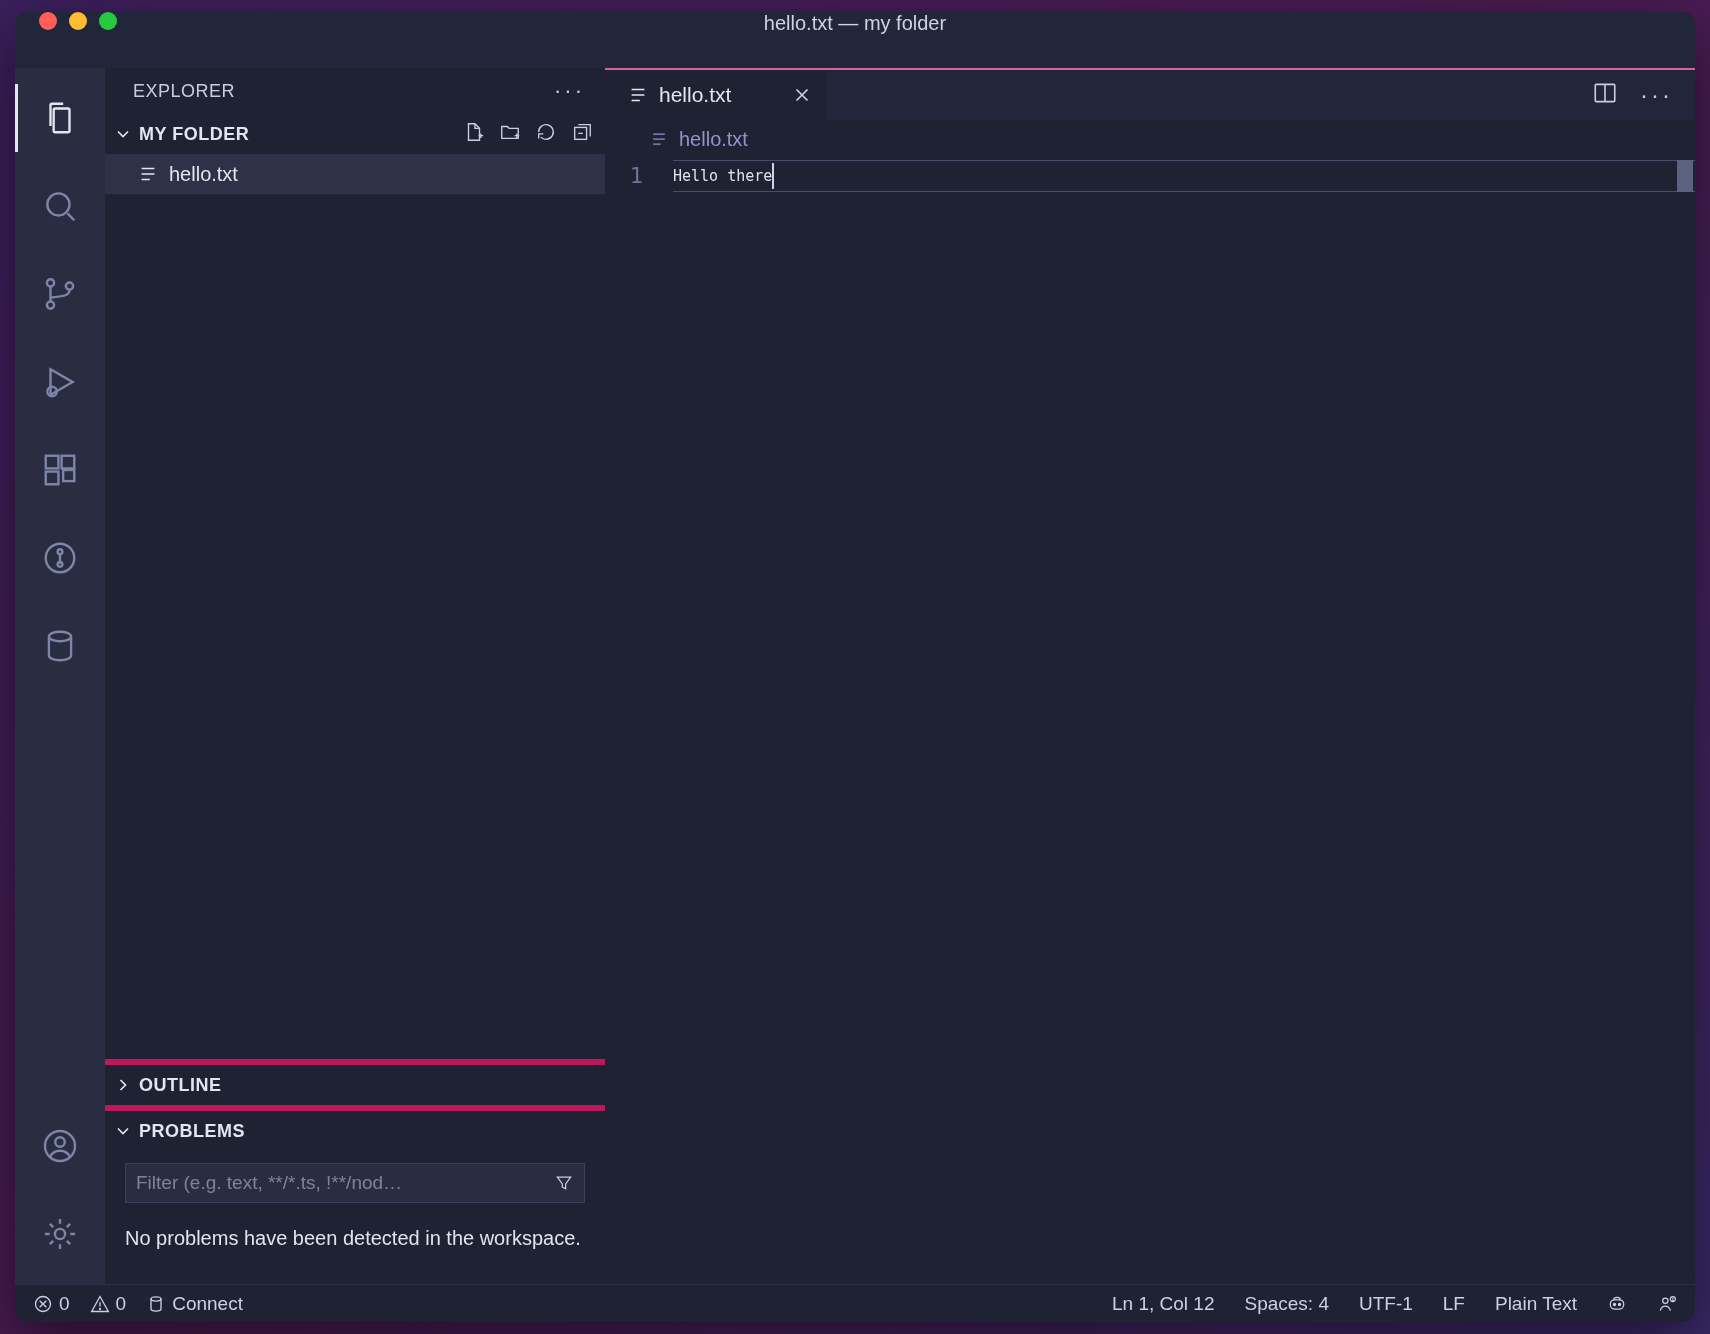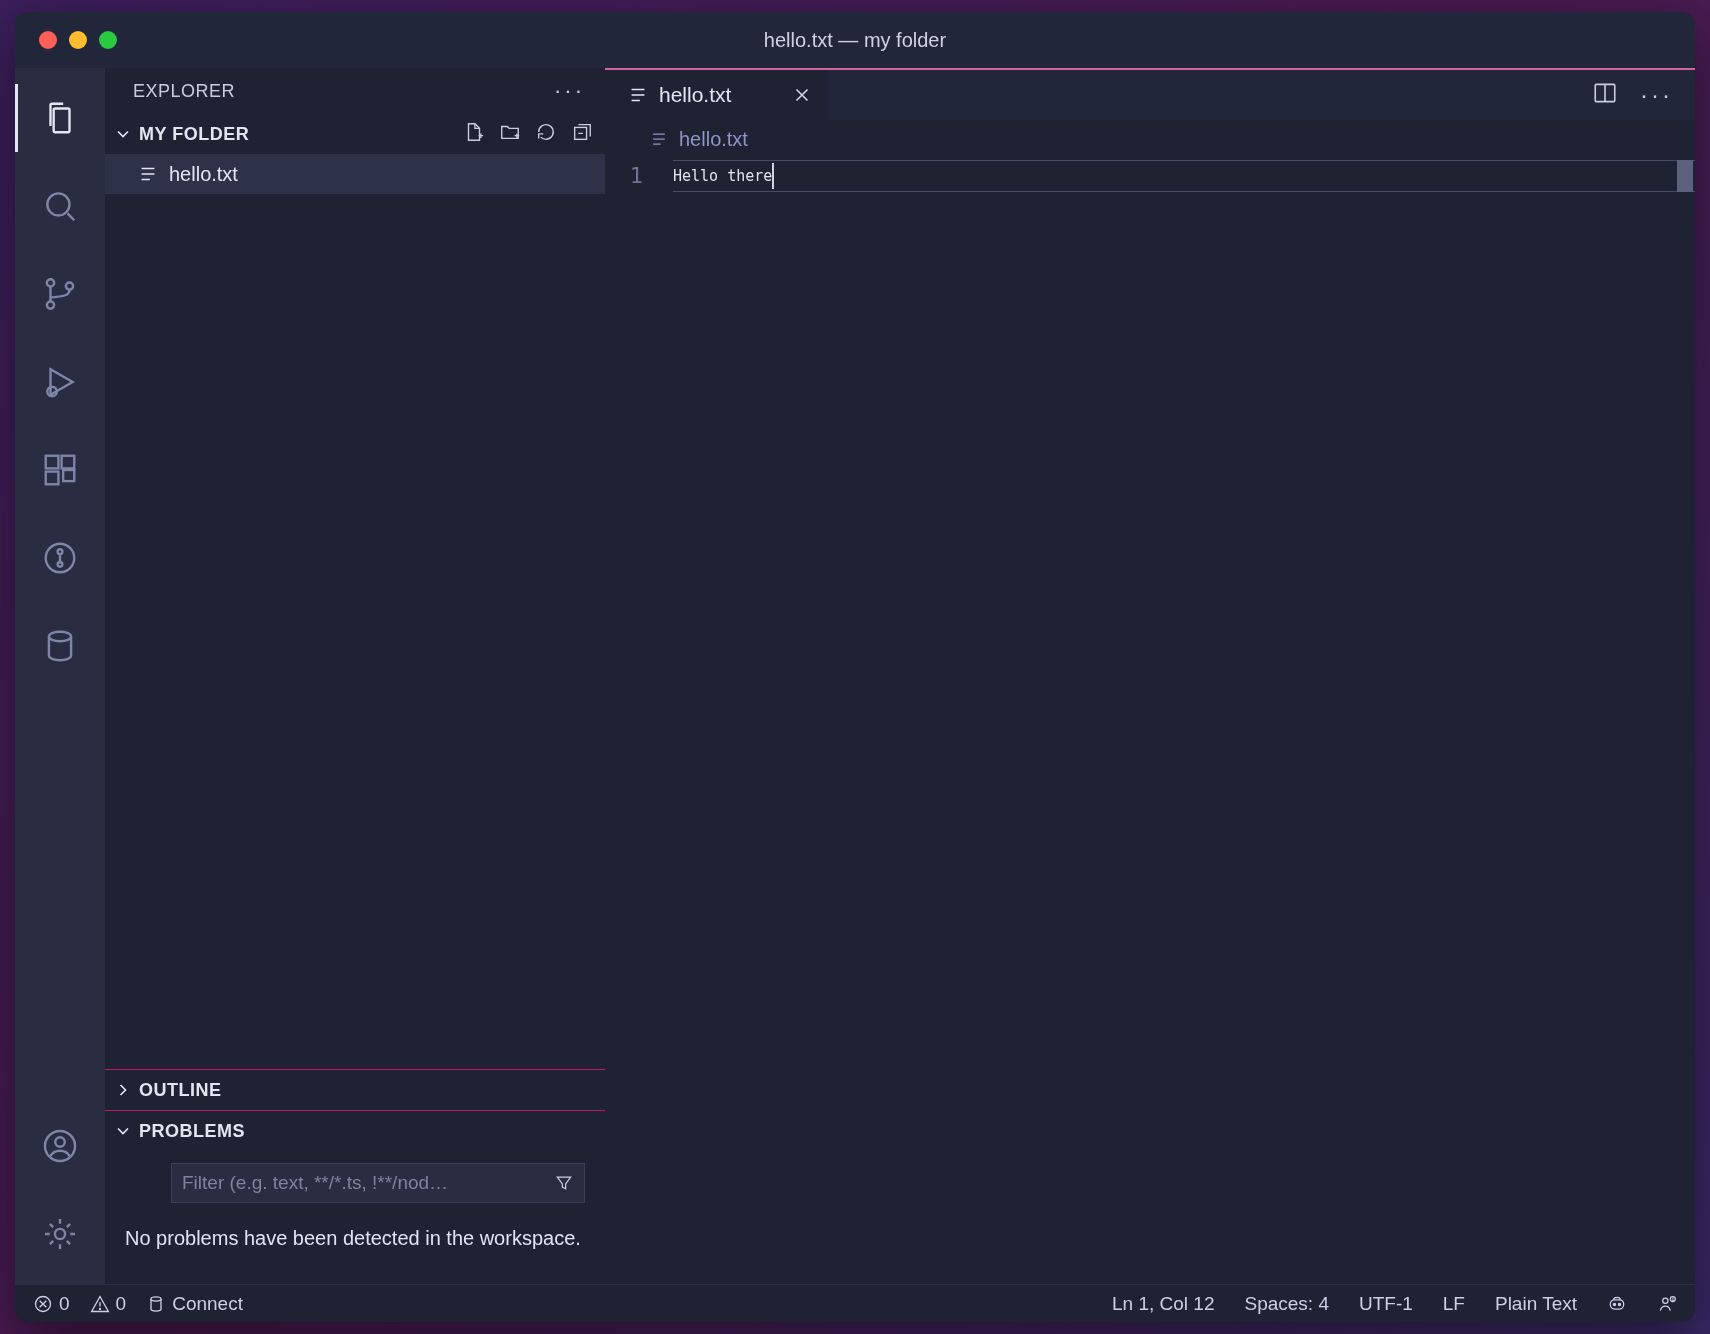--- a/index.html
+++ b/index.html
@@ -28,21 +28,20 @@
       box-shadow: 0 20px 60px rgba(0,0,0,.5);
       display: flex;
       flex-direction: column;
       position: relative;
     }
     
     .titlebar {
       height: 56px;
       background: #22263a;
       display: flex;
-      align-items: center;
       position: relative;
       flex: 0 0 auto;
     }
     .traffic-lights {
       display: flex;
       gap: 12px;
       padding-left: 24px;
     }
     .tl {
       width: 18px;
@@ -153,41 +152,40 @@
       align-items: center;
       padding-left: 32px;
       gap: 10px;
       color: #e3e6f1;
       font-size: 20px;
       background: #2e3248;
     }
     .tree-item svg { width: 22px; height: 22px; }
     .section-spacer { flex: 1; }
     .sec-outline, .sec-problems {
-      border-top: 1px solid #be185d;
+      border-top: 6px solid #be185d;
     }
     .sec-outline .section-header,
     .sec-problems .section-header {
       height: 40px;
     }
     .problems-body {
       padding: 12px 20px 30px 20px;
       color: #cfd3e6;
       font-size: 20px;
     }
     .filter {
       display: flex;
       align-items: center;
       background: #2a2d42;
       border: 1px solid #3a3f5a;
       border-radius: 0;
       height: 40px;
       padding: 0 10px;
       margin-bottom: 20px;
-      margin-left: 46px;
     }
     .filter input {
       flex: 1;
       background: transparent;
       border: none;
       color: #cfd3e6;
       font-size: 19px;
       outline: none;
     }
     .filter input::placeholder { color: #7d829f; }

